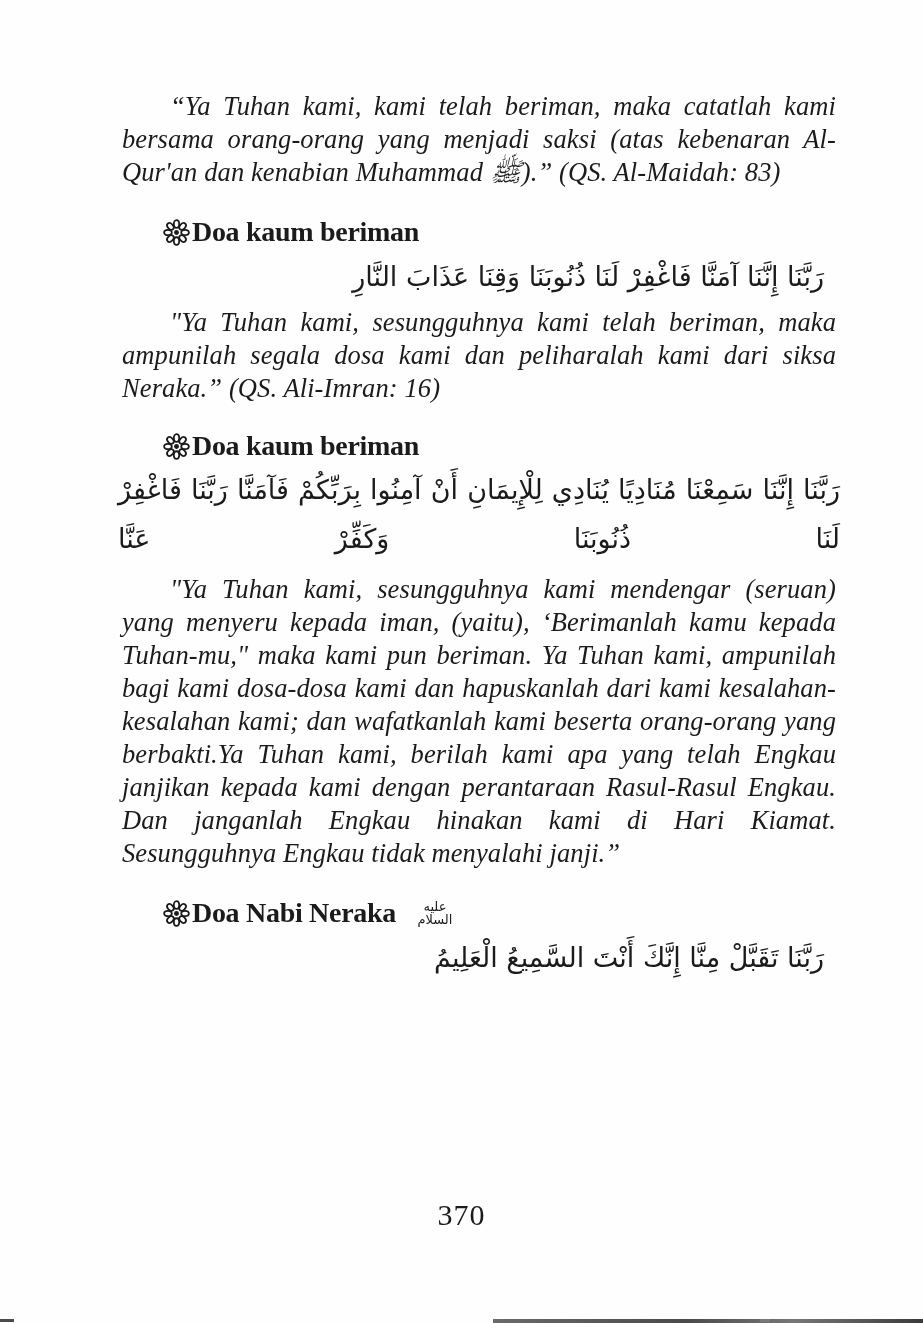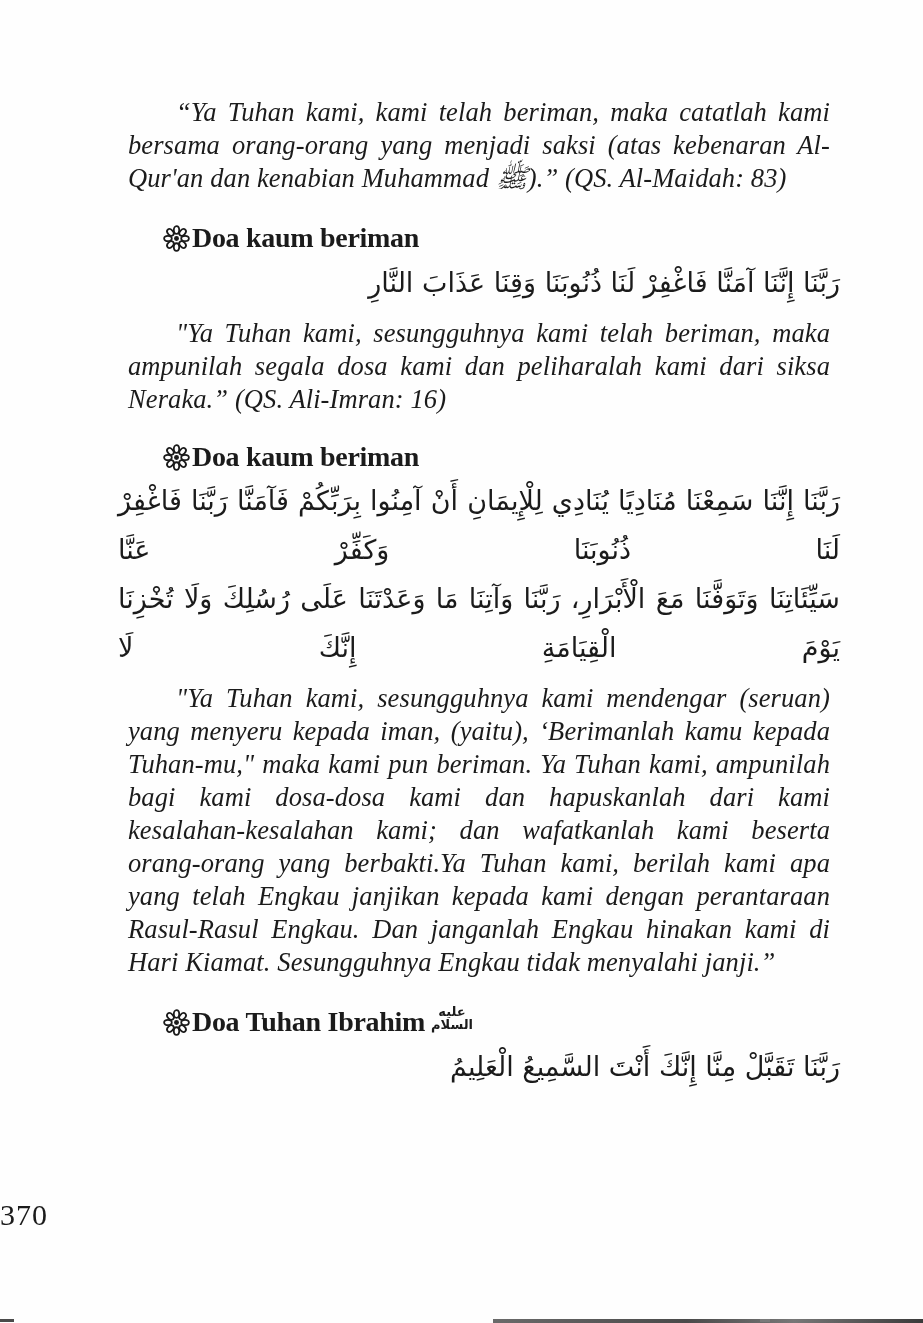--- a/index.html
+++ b/index.html
@@ -18,66 +18,67 @@
     font-family: "Liberation Serif", serif;
   }
   .content {
     position: absolute;
     left: 118px;
     top: 86px;
     width: 722px;
   }
   
   .trans {
-    margin: 10px;
+    margin: 4px;
     font-style: italic;
     font-size: 26.5px;
     line-height: 33px;
     text-align: justify;
     text-indent: 48px;
     letter-spacing: 0.1px;
   }
   .trans.mb-lg { margin-bottom: 26px; }
   .trans.mb-xl { margin-bottom: 24px; }
   
   .heading {
     margin: 0;
     padding-left: 45px;
     font-size: 28px;
     line-height: 34px;
     font-weight: 700;
     font-style: normal;
     letter-spacing: -0.3px;
     display: flex;
+    align-items: center;
   }
   .heading .orn {
     display: inline-flex;
     align-items: center;
     margin-right: 2px;
   }
   .heading .orn svg { display: block; }
   .heading .honorific {
-    font-weight: 700;
+    font-weight: 400;
     font-size: 13px;
     line-height: 13px;
-    margin-left: 4px;
+    margin-left: 16px;
     max-width: 46px;
     display: inline-block;
     text-align: center;
     direction: rtl;
     font-family: "DejaVu Sans", sans-serif;
   }
   
   .arabic {
     direction: rtl;
     unicode-bidi: embed;
     font-family: "DejaVu Sans", "DejaVu Serif", sans-serif;
     font-size: 27px;
     font-style: normal;
-    margin: 0;
+    margin: 16px;
   }
   .arabic.single {
     text-align: right;
     line-height: 48px;
     margin-top: 3px;
     margin-bottom: 5px;
   }
   .arabic .vline {
     display: block;
     line-height: 49px;
@@ -99,20 +100,21 @@
   .arabic-block {
     margin: 2px 0 10px 0;
   }
   .heading.h-mb { margin-bottom: 4px; }
   
   .pageno {
     position: absolute;
     top: 1198px;
     left: 0;
     width: 100%;
+    text-align: center;
     font-size: 30px;
     letter-spacing: 1px;
     font-style: normal;
   }
   
   .scan-edge-main {
     position: absolute;
     bottom: 0;
     left: 493px;
     right: 0;
@@ -181,42 +183,41 @@
             <ellipse cx="17.4" cy="6.6" rx="2.4" ry="3.4" transform="rotate(45 17.4 6.6)"></ellipse>
           </g>
           <circle cx="12" cy="12" r="2.2" fill="#1b1b1b"></circle>
         </svg>
       </span>
       <span>Doa kaum beriman</span>
     </h2>
 
     <div class="arabic arabic-block" dir="rtl">
       <span class="vline fill">رَبَّنَا إِنَّنَا سَمِعْنَا مُنَادِيًا يُنَادِي لِلْإِيمَانِ أَنْ آمِنُوا بِرَبِّكُمْ فَآمَنَّا رَبَّنَا فَاغْفِرْ لَنَا ذُنُوبَنَا وَكَفِّرْ عَنَّا</span>
-      <span class="vline fill">سَيِّئَاتِنَا وَتَوَفَّنَا مَعَ الْأَبْرَارِ، رَبَّنَا وَآتِنَا مَا وَعَدْتَنَا عَلَى رُسُلِكَ وَلَا تُخْزِنَا يَوْمَ الْقِيَامَةِ إِنَّكَ لَا</span>
     </div>
 
     <p class="trans mb-lg">"Ya Tuhan kami, sesungguhnya kami mendengar (seruan) yang menyeru kepada iman, (yaitu), ‘Berimanlah kamu kepada Tuhan-mu," maka kami pun beriman. Ya Tuhan kami, ampunilah bagi kami dosa-dosa kami dan hapuskanlah dari kami kesalahan-kesalahan kami; dan wafatkanlah kami beserta orang-orang yang berbakti.Ya Tuhan kami, berilah kami apa yang telah Engkau janjikan kepada kami dengan perantaraan Rasul-Rasul Engkau. Dan janganlah Engkau hinakan kami di Hari Kiamat. Sesungguhnya Engkau tidak menyalahi janji.”</p>
 
     <h2 class="heading h-mb">
       <span class="orn">
         <svg width="27" height="27" viewBox="0 0 24 24" aria-hidden="true">
           <g fill="none" stroke="#1b1b1b" stroke-width="1.6">
             <ellipse cx="12" cy="4.4" rx="2.4" ry="3.4"></ellipse>
             <ellipse cx="12" cy="19.6" rx="2.4" ry="3.4"></ellipse>
             <ellipse cx="4.4" cy="12" rx="3.4" ry="2.4"></ellipse>
             <ellipse cx="19.6" cy="12" rx="3.4" ry="2.4"></ellipse>
             <ellipse cx="6.6" cy="6.6" rx="2.4" ry="3.4" transform="rotate(-45 6.6 6.6)"></ellipse>
             <ellipse cx="17.4" cy="17.4" rx="2.4" ry="3.4" transform="rotate(-45 17.4 17.4)"></ellipse>
             <ellipse cx="6.6" cy="17.4" rx="2.4" ry="3.4" transform="rotate(45 6.6 17.4)"></ellipse>
             <ellipse cx="17.4" cy="6.6" rx="2.4" ry="3.4" transform="rotate(45 17.4 6.6)"></ellipse>
           </g>
           <circle cx="12" cy="12" r="2.2" fill="#1b1b1b"></circle>
         </svg>
       </span>
-      <span>Doa Tuhan Ibrahim</span>
+      <span>Doa Nabi Neraka</span>
       <span class="honorific">عليه السلام</span>
     </h2>
 
     <p class="arabic single" dir="rtl">رَبَّنَا تَقَبَّلْ مِنَّا إِنَّكَ أَنْتَ السَّمِيعُ الْعَلِيمُ</p>
 
 
   </div>
 
   <div class="pageno">370</div>
 

